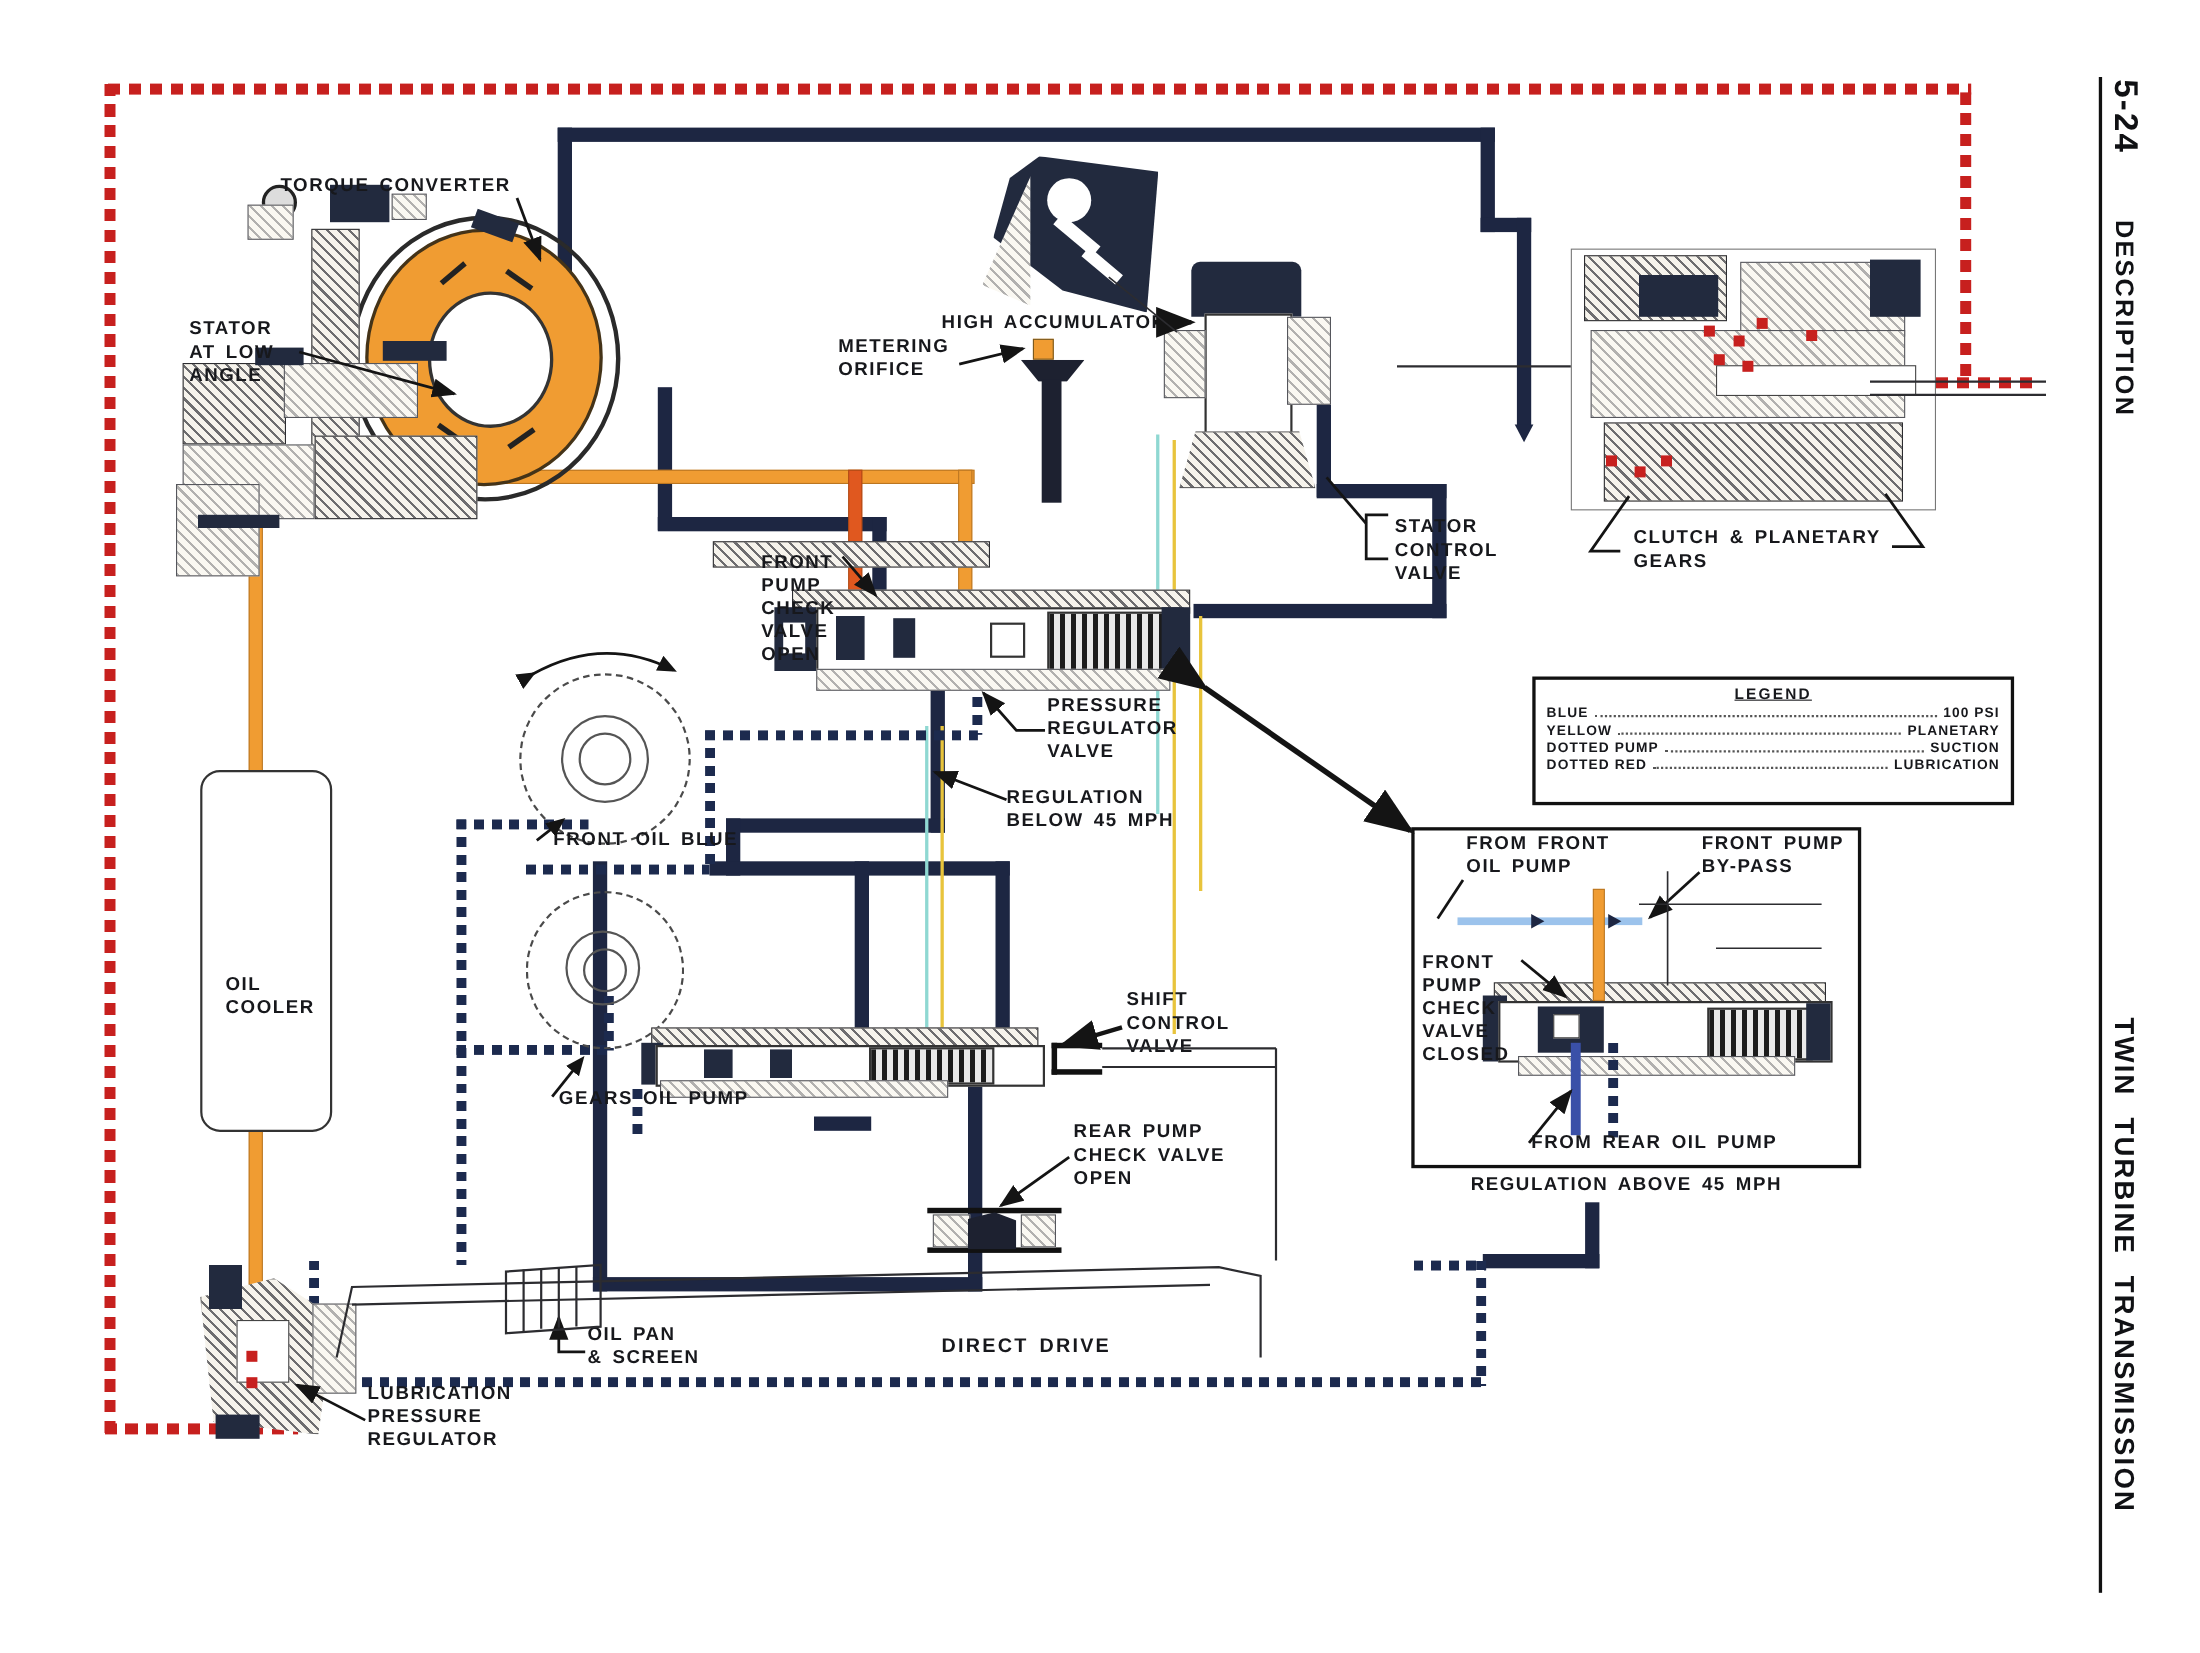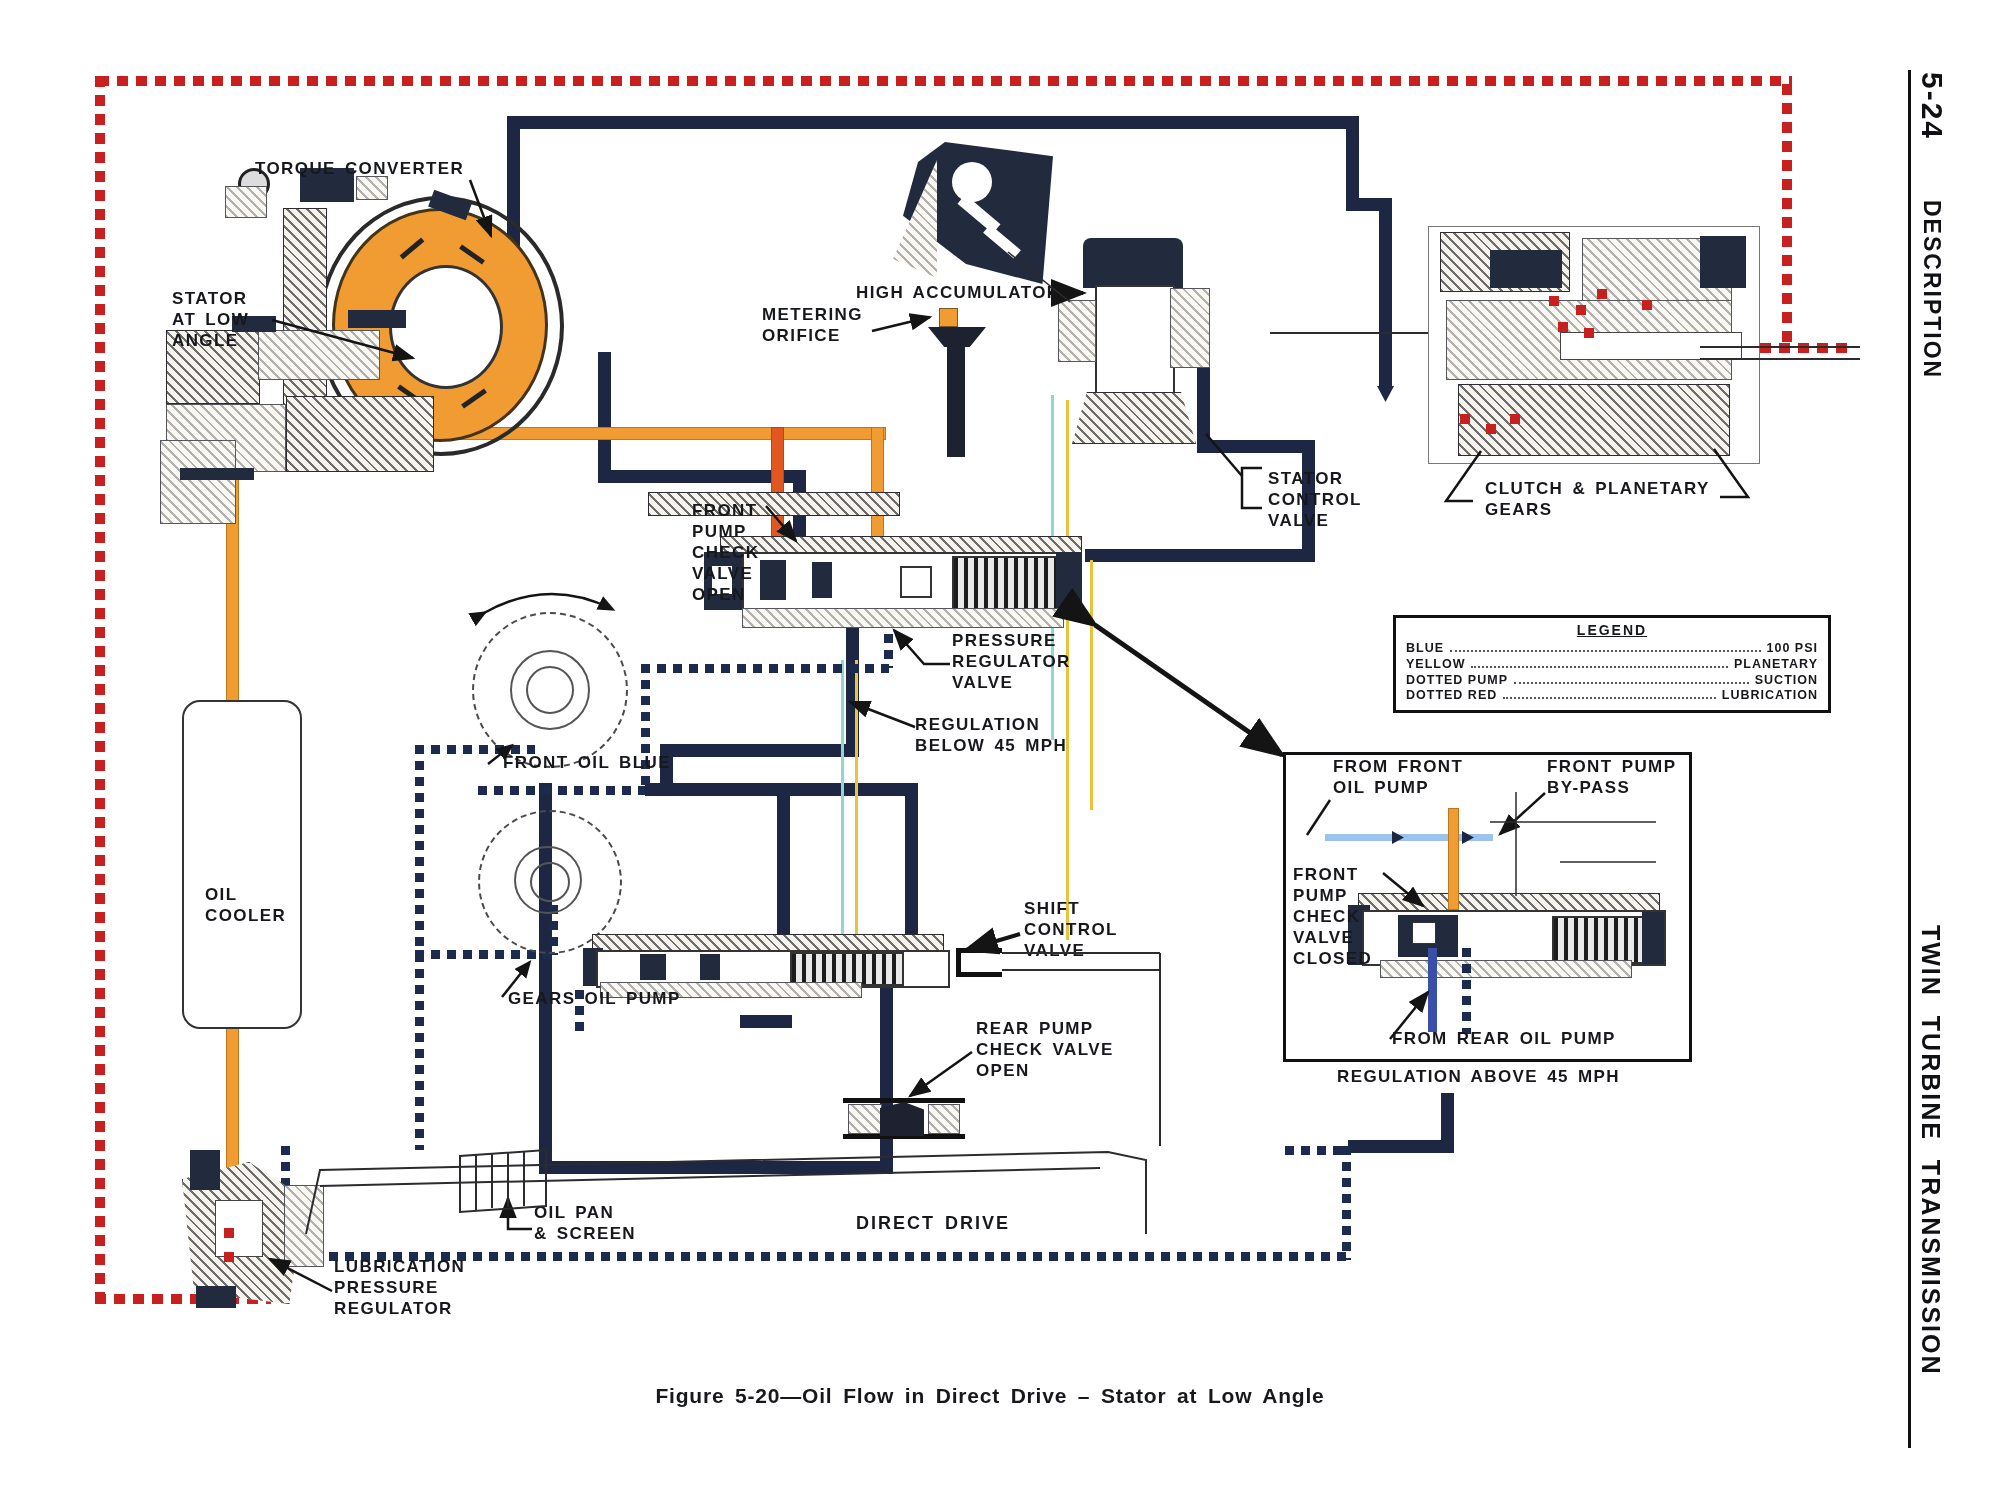--- a/index.html
+++ b/index.html
@@ -28,21 +28,21 @@
   .dblue.v{width:9px;background:repeating-linear-gradient(180deg,#1c2a4e 0 9px,rgba(0,0,0,0) 9px 16px);}
   
   .hatch{background:#f6f3ec repeating-linear-gradient(45deg,rgba(25,26,34,.62) 0 2px,rgba(0,0,0,0) 2px 7px);border:1.5px solid #2c2c30;}
   .hatch-l{background:#faf8f2 repeating-linear-gradient(45deg,rgba(25,26,34,.32) 0 2px,rgba(0,0,0,0) 2px 7px);border:1.5px solid #55565c;}
   .navy{background:#222a3e;}
   .outline{border:2px solid #333;background:#fff;}
   .circle{border-radius:50%;}
   .stripes{background:repeating-linear-gradient(90deg,#1c1c1c 0 4px,#e9e9e9 4px 10px);border:2px solid #333;}
   .reddot{position:absolute;width:10px;height:10px;background:#c7201e;}
   
-  #legend-box{position:absolute;left:1393px;top:615px;width:438px;height:98px;border:3px solid #111;
+  #legend-box{position:absolute;left:1393px;top:615px;width:438px;height:117px;border:3px solid #111;
               background:#fff;box-sizing:border-box;padding:4px 10px 4px 10px;}
   #legend-title{font-weight:700;font-size:14px;letter-spacing:2px;text-align:center;
                 text-decoration:underline;color:#17181c;margin-bottom:3px;}
   .legrow{display:flex;align-items:baseline;font-weight:700;font-size:12.5px;letter-spacing:1px;color:#17181c;line-height:1.26;}
   .legrow .fill{flex:1;border-bottom:2px dotted #555;margin:0 6px 3px 6px;}
   #inset-box{position:absolute;left:1283px;top:752px;width:409px;height:310px;border:3px solid #111;
              background:#fff;box-sizing:border-box;}
   #sidebar-rule{position:absolute;left:1908px;top:70px;width:3px;height:1378px;background:#111;}
   svg.ov{position:absolute;left:0;top:0;pointer-events:none;}
 </style>
@@ -294,21 +294,20 @@
   <div class="lbl" style="left:1547px;top:756px;">FRONT PUMP
 BY-PASS</div>
   <div class="lbl" style="left:1293px;top:864px;">FRONT
 PUMP
 CHECK
 VALVE
 CLOSED</div>
   <div class="lbl" style="left:1392px;top:1028px;">FROM REAR OIL PUMP</div>
   <div class="lbl" style="left:1337px;top:1066px;">REGULATION ABOVE 45 MPH</div>
 
-  <div class="caption" style="left:560px;top:1384px;width:860px;">Figure 5-20—Oil Flow in Direct Drive – Stator at Low Angle</div>
   <div id="sidebar-rule"></div>
   <div class="vtext" style="left:1915px;top:72px;font-size:30px;">5-24</div>
   <div class="vtext" style="left:1918px;top:200px;font-size:23px;">DESCRIPTION</div>
   <div class="vtext" style="left:1916px;top:925px;font-size:25px;word-spacing:10px;">TWIN TURBINE TRANSMISSION</div>
 
   <svg class="ov" width="2000" height="1503" viewBox="0 0 2000 1503">
     <defs>
       <marker id="ah" orient="auto" markerWidth="12" markerHeight="10" refX="8" refY="3.5">
         <path d="M0,0 L9,3.5 L0,7 Z" fill="#141414"></path>
       </marker>

